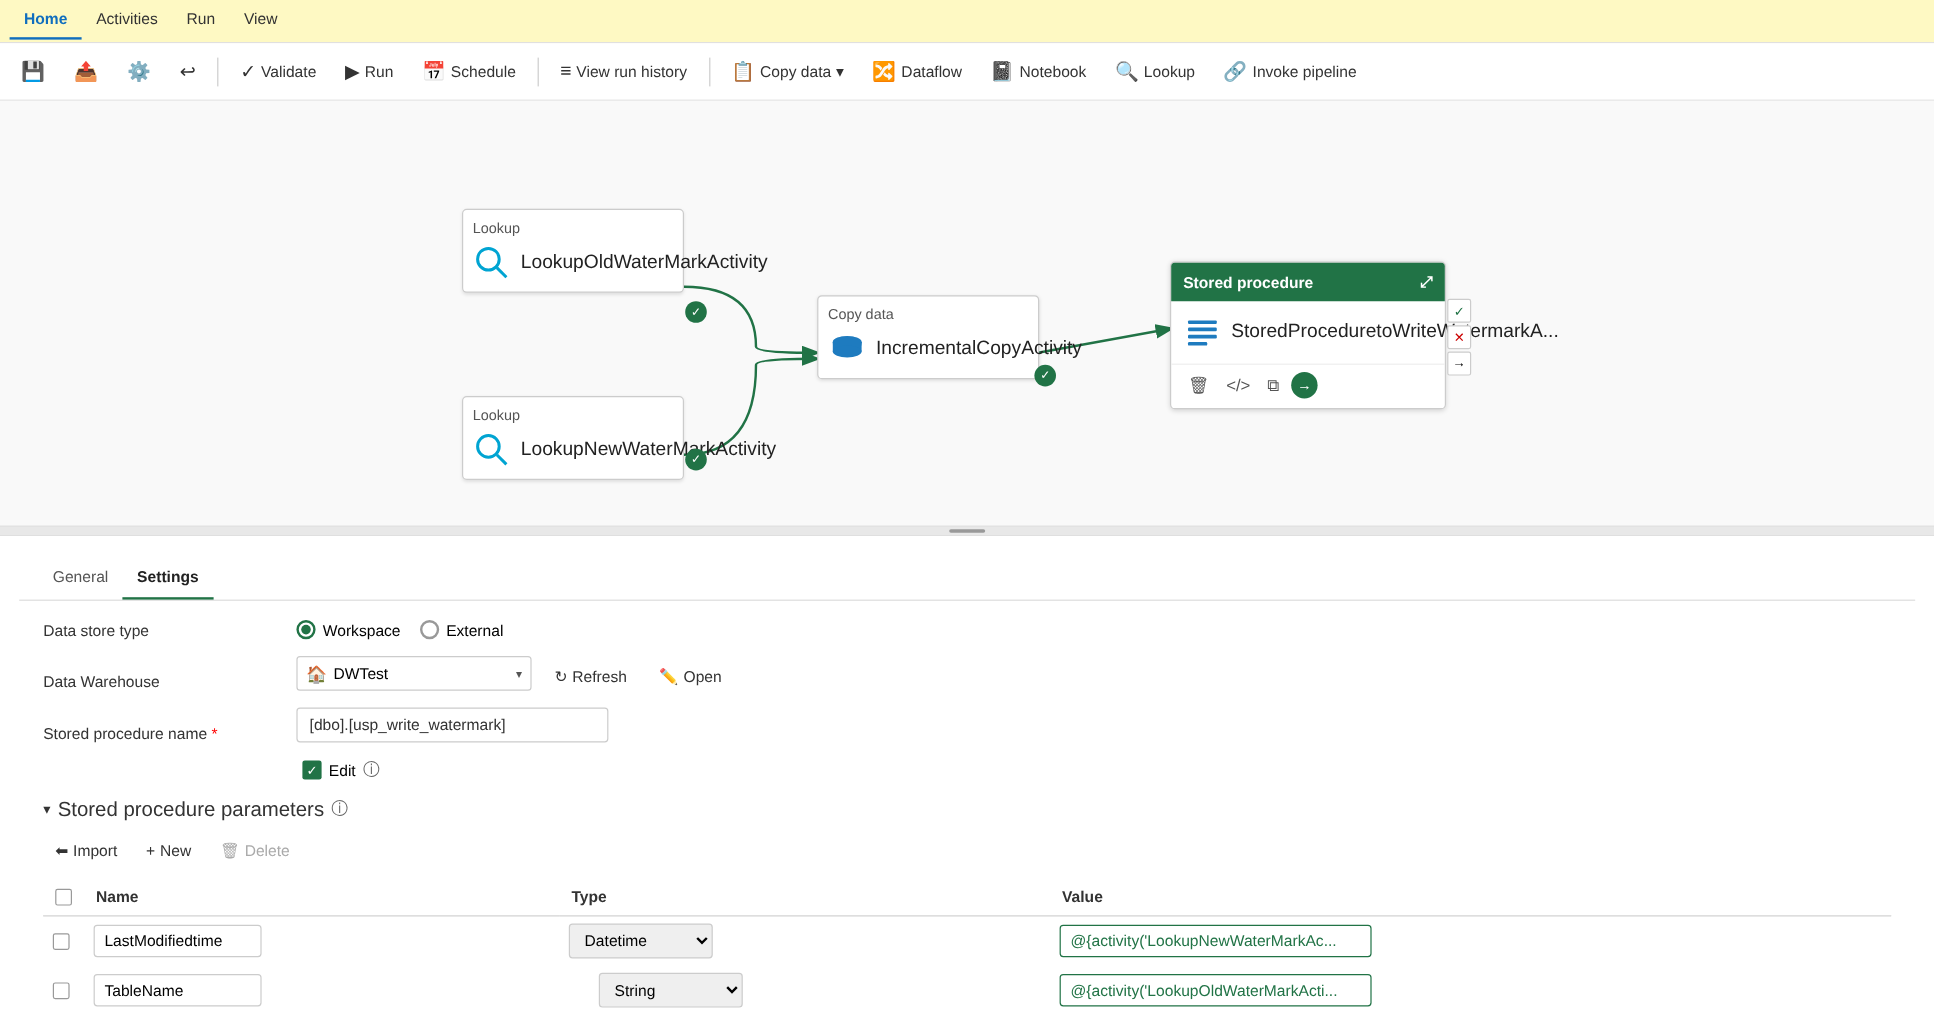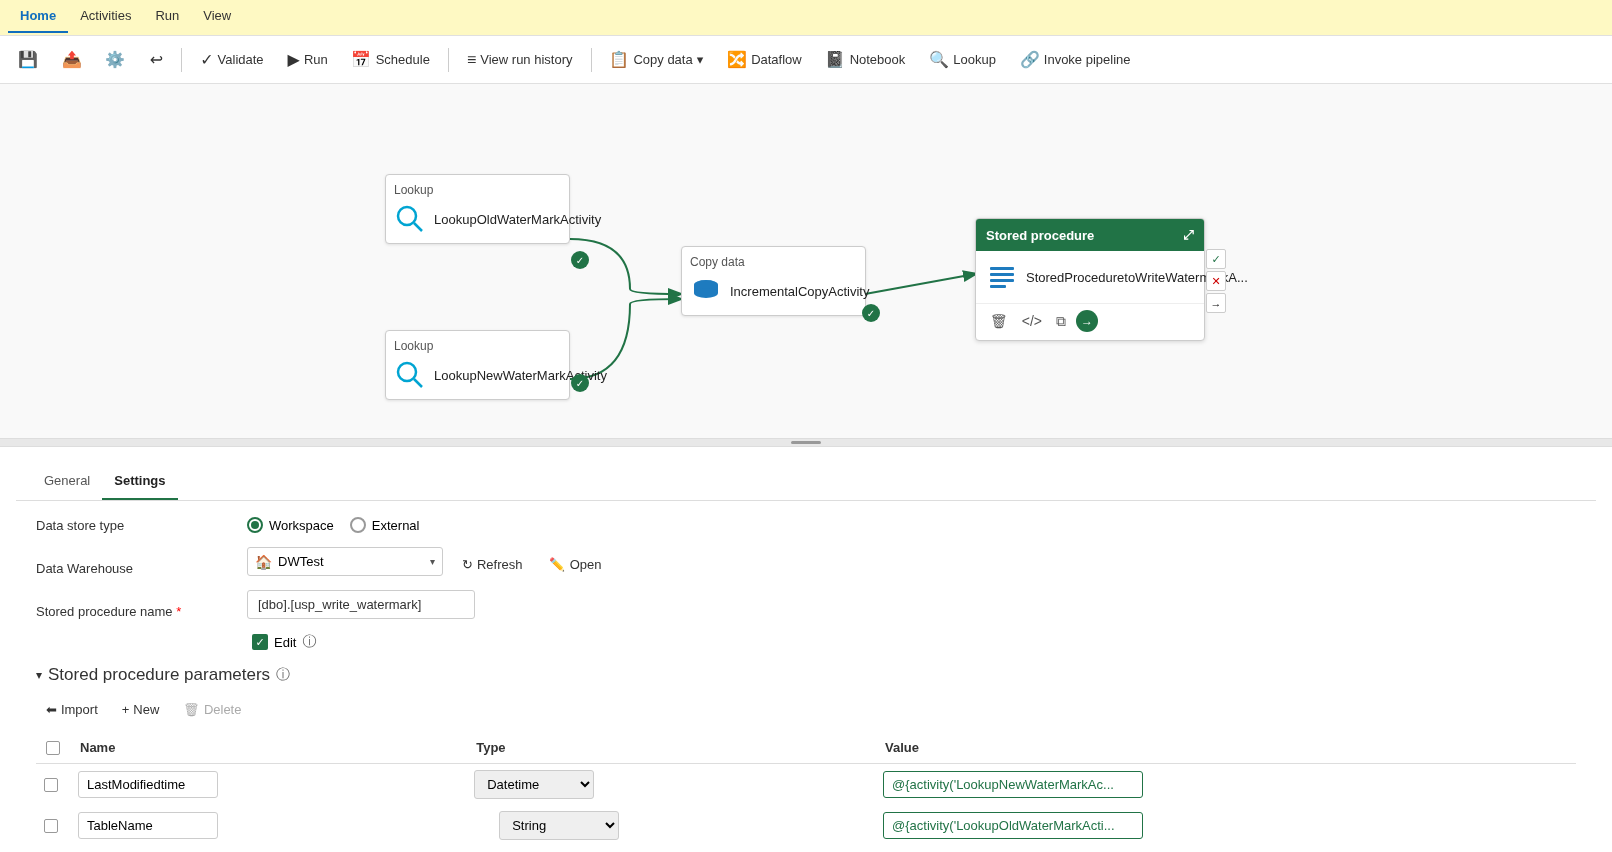--- a/index.html
+++ b/index.html
@@ -90,21 +90,21 @@
       gap: 8px;
     }
     .node-icon {
       width: 32px;
       height: 32px;
       display: flex;
       align-items: center;
       justify-content: center;
       font-size: 20px;
     }
-    .node-label { font-size: 13px; color: #222; font-weight: 500; }
+    .node-label { font-size: 16px; color: #222; font-weight: 500; }
 
     
     .sp-node {
       position: absolute;
       background: #fff;
       border: 1px solid #ccc;
       border-radius: 4px;
       width: 230px;
       box-shadow: 0 1px 4px rgba(0,0,0,0.15);
     }
@@ -311,21 +311,21 @@
       display: flex;
       align-items: center;
       gap: 4px;
       color: #333;
       cursor: pointer;
       padding: 4px 8px;
       border-radius: 3px;
       font-size: 13px;
     }
     .text-input {
-      width: 228px;
+      width: 260px;
       padding: 6px 10px;
       border: 1px solid #ccc;
       border-radius: 3px;
       font-size: 13px;
       color: #333;
     }
     .checkbox-row {
       display: flex;
       align-items: center;
       gap: 6px;

